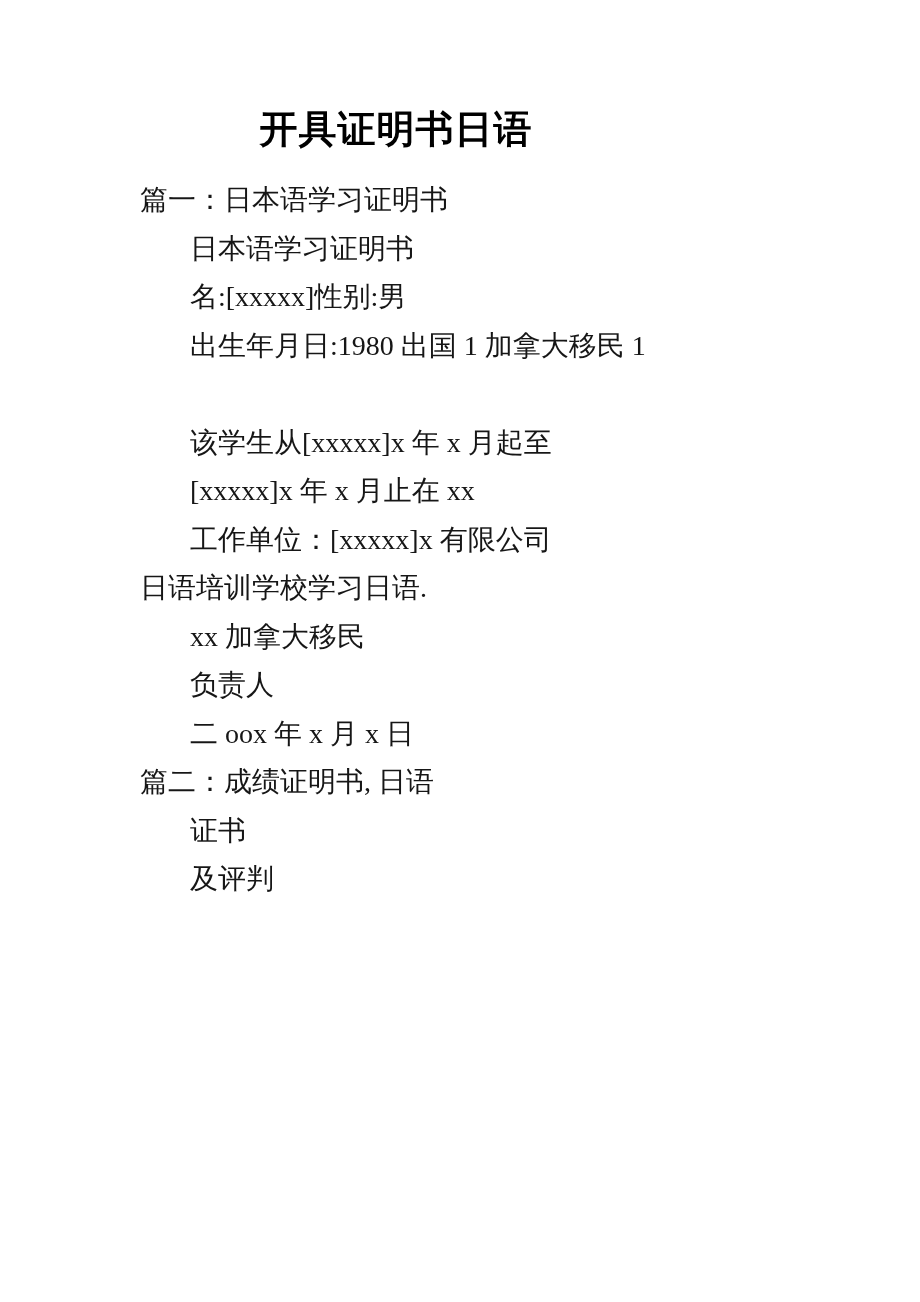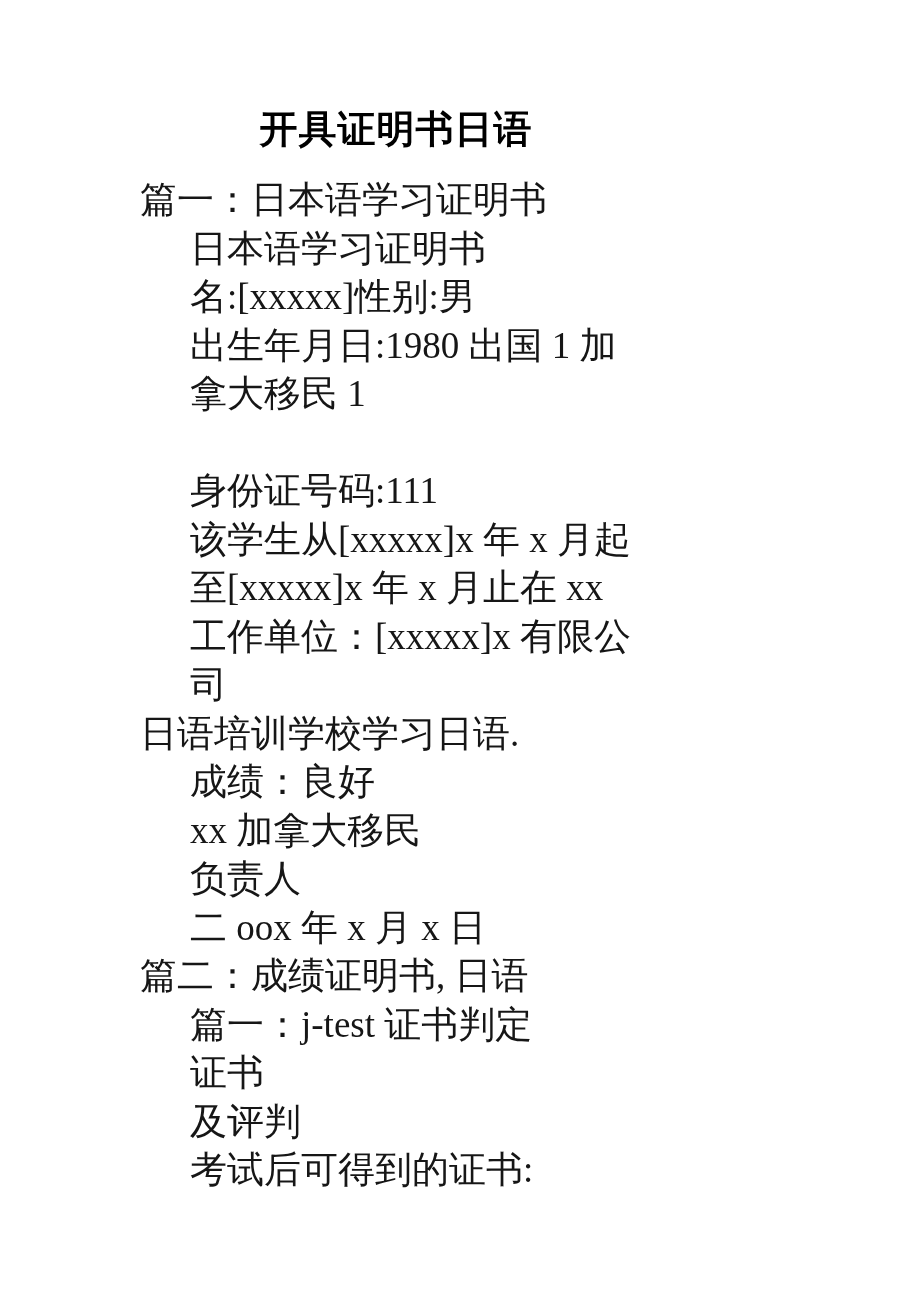--- a/index.html
+++ b/index.html
@@ -23,21 +23,21 @@
     font-family: "Liberation Sans", "DejaVu Sans", sans-serif;
     font-weight: bold;
     font-size: 38px;
     line-height: 50px;
     color: #000000;
     letter-spacing: 1px;
   }
   .doc-body {
     margin-top: 22px;
     padding: 0 142px 0 140px;
-    font-size: 37px;
+    font-size: 28px;
     line-height: 48.5px;
   }
   .line {
     white-space: pre-wrap;
     min-height: 48.5px;
   }
   .line.hang  { padding-left: 0; }
   .line.body  { padding-left: 50px; font-family: Liberation Serif, serif; }
   .line.flush { padding-left: 0; }
   .line.blank { padding-left: 0; }
@@ -46,27 +46,23 @@
 <body>
 
 <div class="page">
   <h1 class="doc-title">开具证明书日语</h1>
   <div class="doc-body">
       <div class="line hang">篇一：日本语学习证明书</div>
       <div class="line body">日本语学习证明书</div>
       <div class="line body">名:[xxxxx]性别:男</div>
       <div class="line body">出生年月日:1980 出国 1 加拿大移民 1</div>
       <div class="line blank"></div>
-      <div class="line body">身份证号码:111</div>
       <div class="line body">该学生从[xxxxx]x 年 x 月起至[xxxxx]x 年 x 月止在 xx</div>
       <div class="line body">工作单位：[xxxxx]x 有限公司</div>
       <div class="line flush">日语培训学校学习日语.</div>
-      <div class="line body">成绩：良好</div>
       <div class="line body">xx 加拿大移民</div>
       <div class="line body">负责人</div>
       <div class="line body">二 oox 年 x 月 x 日</div>
       <div class="line hang">篇二：成绩证明书, 日语</div>
-      <div class="line body">篇一：j-test 证书判定</div>
       <div class="line body">证书</div>
       <div class="line body">及评判</div>
-      <div class="line body">考试后可得到的证书:</div>
     </div>
 </div>
 
 </body></html>

